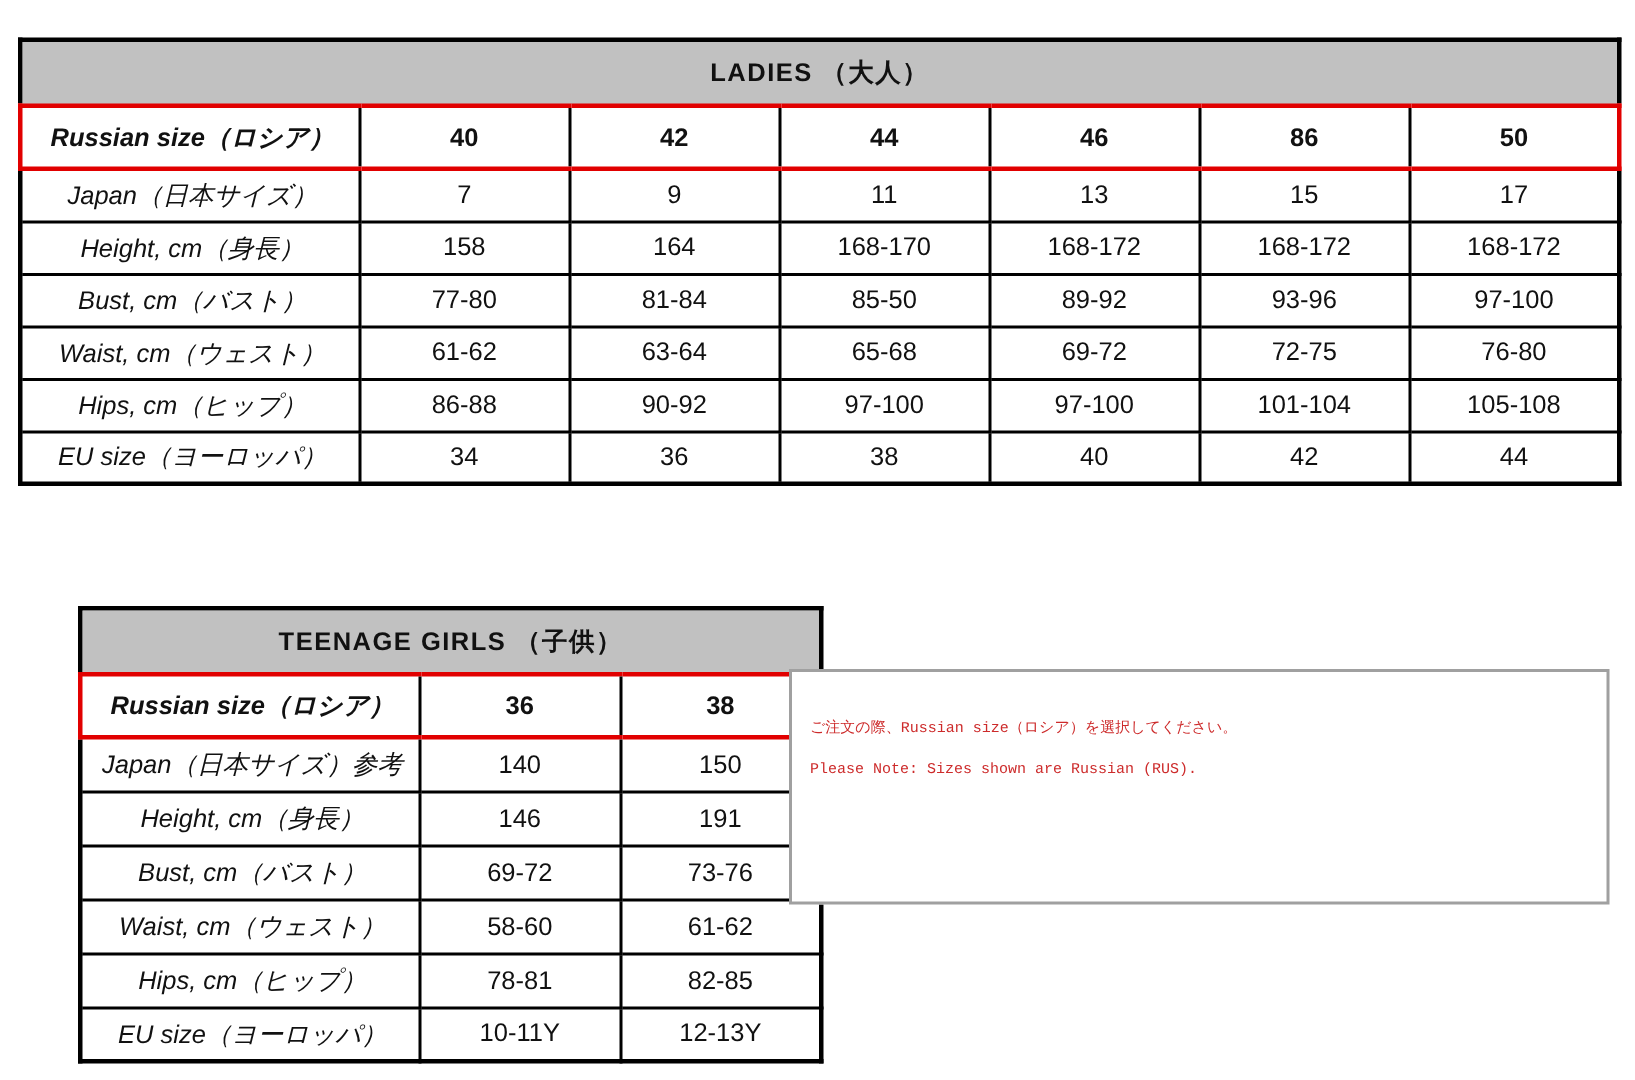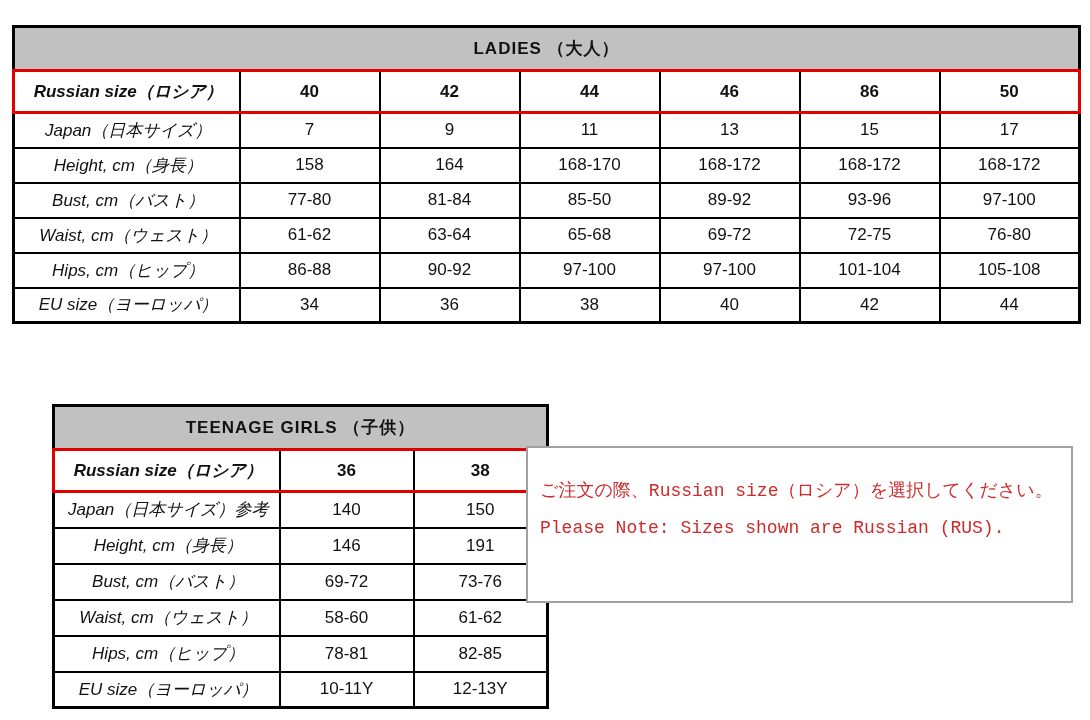--- a/index.html
+++ b/index.html
@@ -64,21 +64,21 @@
   #note-box {
     position: absolute;
     left: 526px;
     top: 446px;
     width: 547px;
     height: 157px;
     border: 2px solid var(--note-border);
     background: #ffffff;
     color: var(--note-text);
     font-family: "Liberation Mono", monospace;
-    font-size: 18px;
+    font-size: 10px;
     padding: 30px 12px 0 12px;
   }
   #note-box p { margin: 0; white-space: nowrap; }
   #note-box p + p { margin-top: 16px; }
 </style>
 </head>
 <body>
 
 <div class="page">
 

